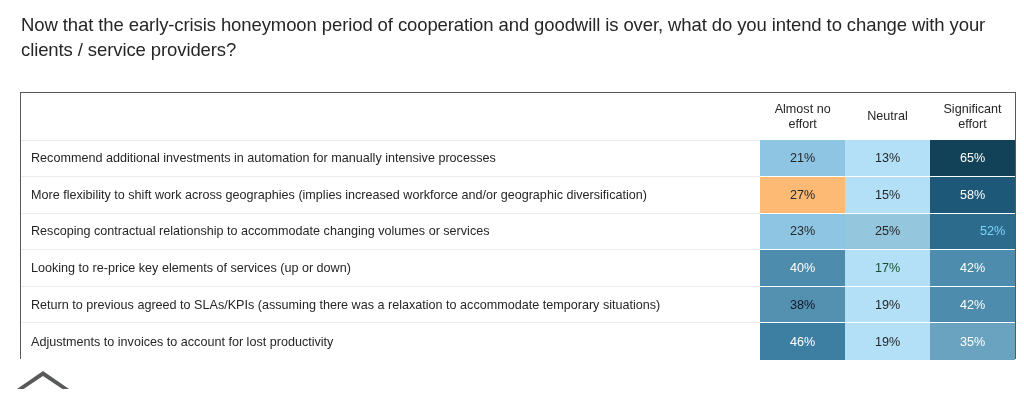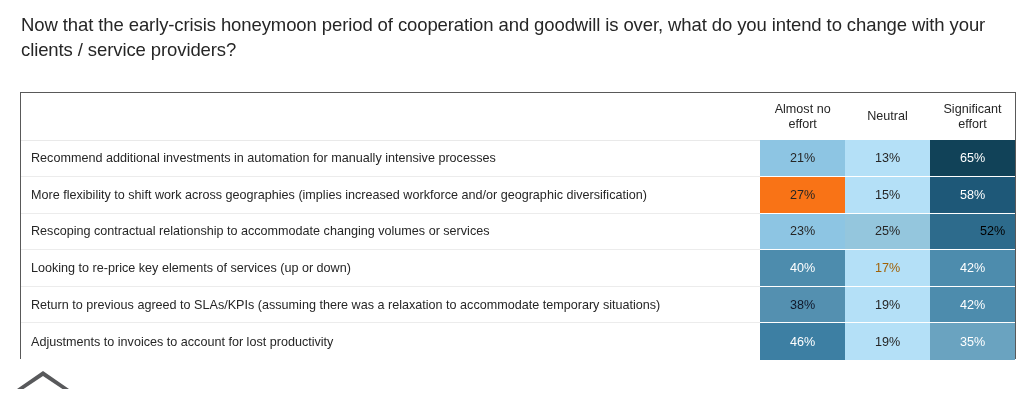--- a/index.html
+++ b/index.html
@@ -128,34 +128,34 @@
     </thead>
     <tbody id="table-body">
         <tr>
           <td class="row-label">Recommend additional investments in automation for manually intensive processes</td>
           <td class="val" style="background: rgb(141, 197, 227); color: rgb(38, 38, 38);">21%</td>
           <td class="val" style="background: rgb(180, 224, 247); color: rgb(38, 38, 38);">13%</td>
           <td class="val" style="background: rgb(17, 66, 88); color: rgb(255, 255, 255);">65%</td>
         </tr>
         <tr>
           <td class="row-label">More flexibility to shift work across geographies (implies increased workforce and/or geographic diversification)</td>
-          <td class="val" style="background: #f97316; color: rgb(38, 38, 38);">27%</td>
+          <td class="val" style="background: #fdba74; color: rgb(38, 38, 38);">27%</td>
           <td class="val" style="background: rgb(180, 224, 247); color: rgb(38, 38, 38); margin-left: 36px;">15%</td>
           <td class="val" style="background: rgb(30, 88, 120); color: rgb(255, 255, 255);">58%</td>
         </tr>
         <tr>
           <td class="row-label">Rescoping contractual relationship to accommodate changing volumes or services</td>
           <td class="val" style="background: rgb(141, 197, 227); color: rgb(38, 38, 38);">23%</td>
           <td class="val" style="background: rgb(148, 198, 221); color: rgb(38, 38, 38);">25%</td>
-          <td class="val" style="background: rgb(45, 107, 140); color: #000000; padding-left: 40px;">52%</td>
+          <td class="val" style="background: rgb(45, 107, 140); color: #7dd3fc; padding-left: 40px;">52%</td>
         </tr>
         <tr>
           <td class="row-label">Looking to re-price key elements of services (up or down)</td>
           <td class="val" style="background: rgb(77, 140, 173); color: rgb(255, 255, 255);">40%</td>
-          <td class="val" style="background: rgb(180, 224, 247); color: #a16207; text-align: center;">17%</td>
+          <td class="val" style="background: rgb(180, 224, 247); color: #14532d; text-align: center;">17%</td>
           <td class="val" style="background: rgb(77, 140, 173); color: rgb(255, 255, 255);">42%</td>
         </tr>
         <tr>
           <td class="row-label">Return to previous agreed to SLAs/KPIs (assuming there was a relaxation to accommodate temporary situations)</td>
           <td class="val" style="background: rgb(84, 144, 176); color: #0f172a;">38%</td>
           <td class="val" style="background: rgb(180, 224, 247); color: rgb(38, 38, 38);">19%</td>
           <td class="val" style="background: rgb(77, 140, 173); color: rgb(255, 255, 255);">42%</td>
         </tr>
         <tr>
           <td class="row-label">Adjustments to invoices to account for lost productivity</td>

